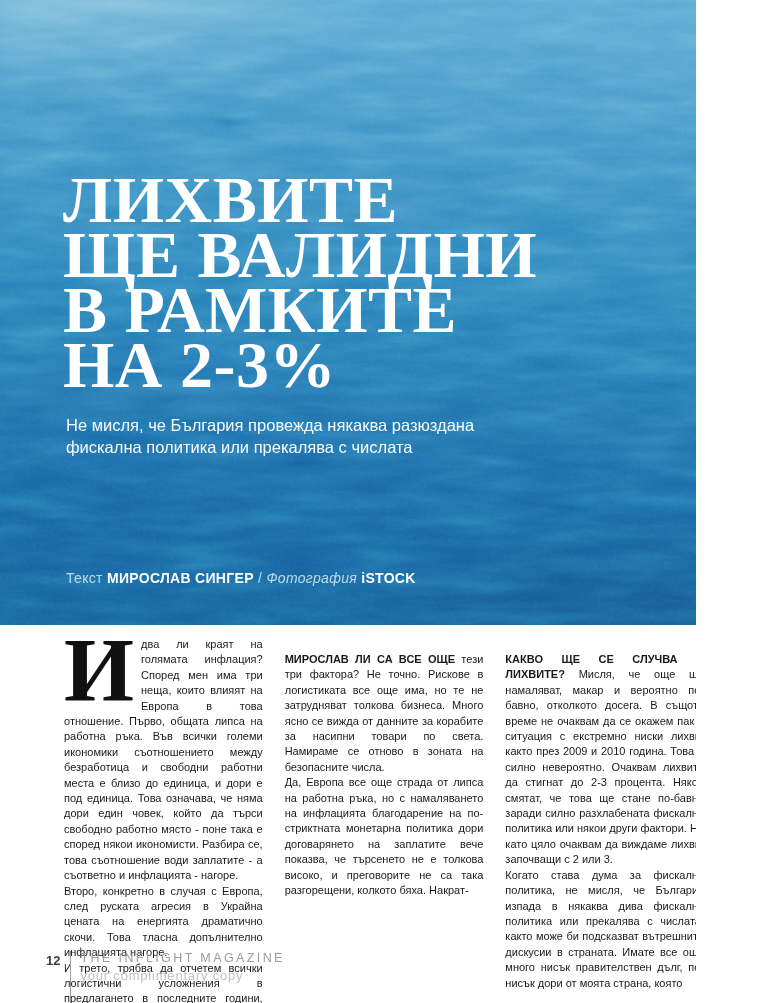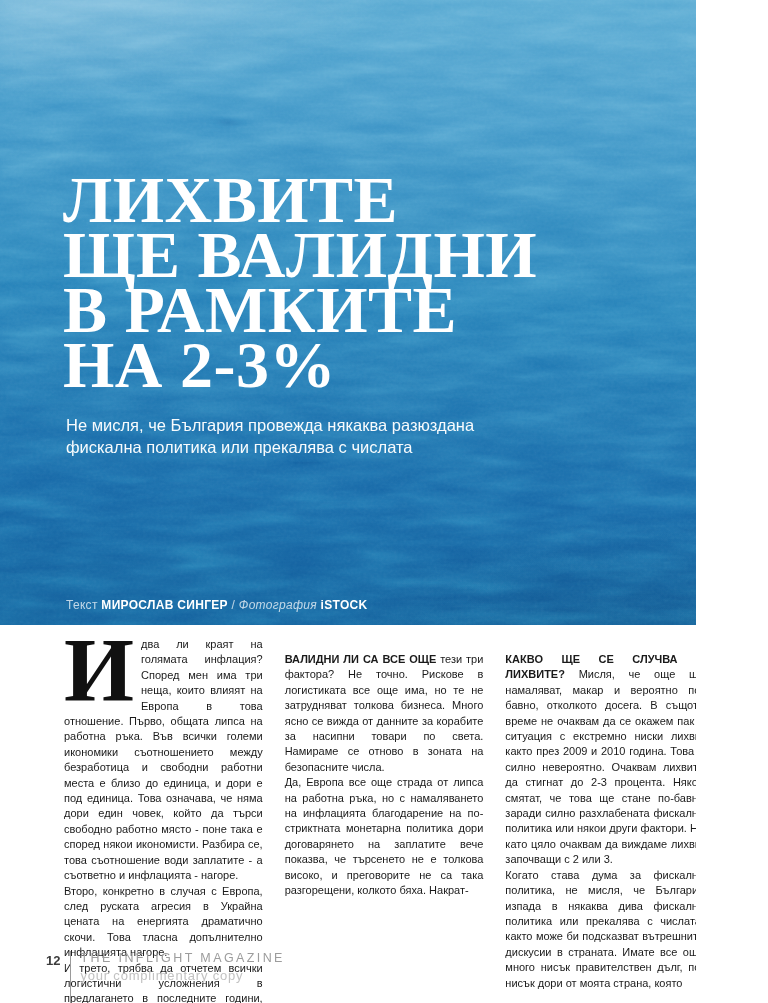--- a/index.html
+++ b/index.html
@@ -41,22 +41,22 @@
     font-size:66px; line-height:55px;
     letter-spacing:0.5px;
     color:var(--headline,#ffffff);
   }
   .subtitle {
     position:absolute; left:66px; top:414px; z-index:3;
     font-size:16.5px; line-height:22px;
     color:rgba(255,255,255,0.97);
   }
   .credit {
-    position:absolute; left:66px; top:598px; z-index:3;
-    font-size:12px; letter-spacing:0.3px;
+    position:absolute; left:66px; top:570px; z-index:3;
+    font-size:14px; letter-spacing:0.3px;
     color:#ffffff;
   }
   .credit-light { opacity:0.72; font-weight:normal; }
   .credit-strong { font-weight:bold; }
   .credit-italic { font-style:italic; }
 
   
   .content {
     position:absolute; left:64px; top:637px; z-index:2;
     width:640px;
@@ -148,21 +148,21 @@
 
   <div class="content">
 
     <div class="col">
       <p class="para"><span class="dropcap">И</span><span>два ли краят на голямата инфлация? Според мен има три неща, които влияят на Европа в това отношение. Първо, общата липса на работна ръка. Във всички големи икономики съотношението между безработица и свободни работни места е близо до единица, и дори е под единица. Това означава, че няма дори един човек, който да търси свободно работно място - поне така е според някои икономисти. Разбира се, това съотношение води заплатите - а съответно и инфлацията - нагоре.</span></p>
       <p class="para">Второ, конкретно в случая с Европа, след руската агресия в Украйна цената на енергията драматично скочи. Това тласна допълнително инфлацията нагоре.</p>
       <p class="para">И трето, трябва да отчетем всички логистични усложнения в предлагането в последните години, които в резултат доведоха до ръст в цената на всичко, от което една компания има нужда. Това са</p>
     </div>
 
     <div class="col">
-      <p class="para head-para"><span class="runin">ВАЛИДНИ ЛИ СА ВСЕ ОЩЕ</span><span> тези три фактора? Не точно. Рискове в логистиката все още има, но те не затрудняват толкова бизнеса. Много ясно се вижда от данните за корабите за насипни товари по света. Намираме се отново в зоната на безопасните числа.</span></p>
+      <p class="para head-para"><span class="runin">МИРОСЛАВ ЛИ СА ВСЕ ОЩЕ</span><span> тези три фактора? Не точно. Рискове в логистиката все още има, но те не затрудняват толкова бизнеса. Много ясно се вижда от данните за корабите за насипни товари по света. Намираме се отново в зоната на безопасните числа.</span></p>
       <p class="para">Да, Европа все още страда от липса на работна ръка, но с намаляването на инфлацията благодарение на по-стриктната монетарна политика дори договарянето на заплатите вече показва, че търсенето не е толкова високо, и преговорите не са така разгорещени, колкото бяха. Накрат-</p>
     </div>
 
     <div class="col">
       <p class="para head-para"><span class="runin">КАКВО ЩЕ СЕ СЛУЧВА С ЛИХВИТЕ?</span><span> Мисля, че още ще намаляват, макар и вероятно по-бавно, отколкото досега. В същото време не очаквам да се окажем пак в ситуация с екстремно ниски лихви, както през 2009 и 2010 година. Това е силно невероятно. Очаквам лихвите да стигнат до 2-3 процента. Някои смятат, че това ще стане по-бавно заради силно разхлабената фискална политика или някои други фактори. Но като цяло очаквам да виждаме лихви, започващи с 2 или 3.</span></p>
       <p class="para">Когато става дума за фискална политика, не мисля, че България изпада в някаква дива фискална политика или прекалява с числата, както може би подсказват вътрешните дискусии в страната. Имате все още много нисък правителствен дълг, по-нисък дори от моята страна, която</p>
     </div>
 
   </div>
 

